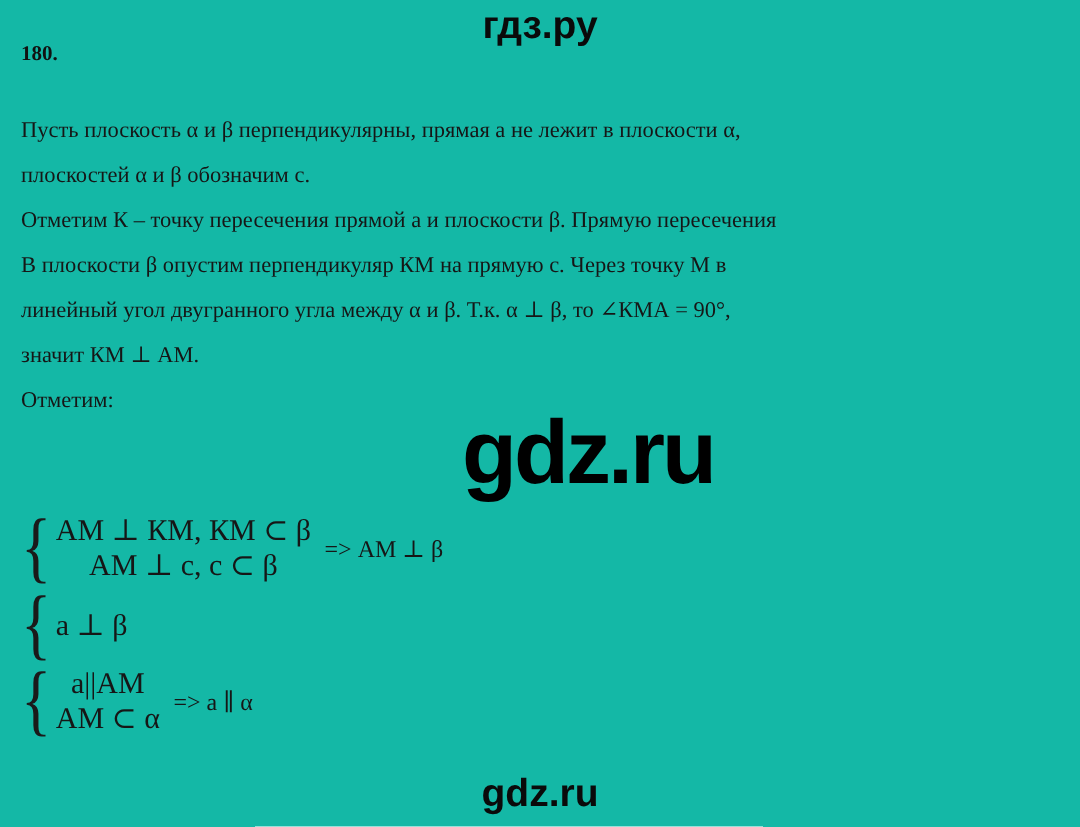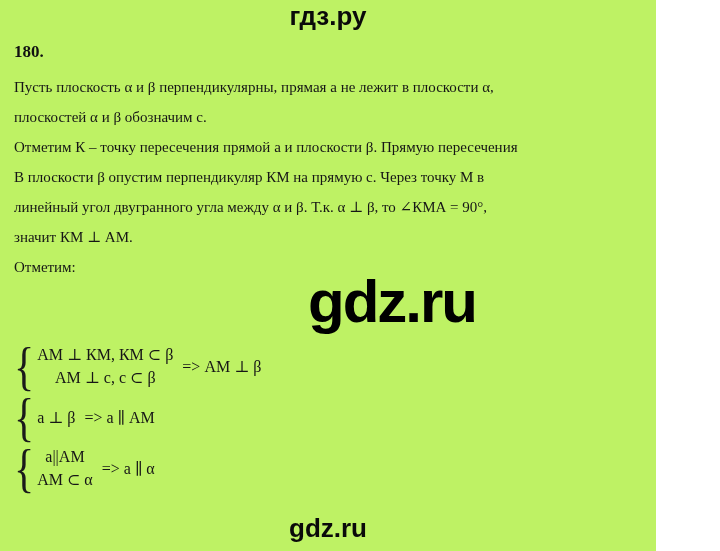--- a/index.html
+++ b/index.html
@@ -2,23 +2,23 @@
 <html><head>
 <meta charset="utf-8">
 <style>
   html, body {
     margin: 0;
     padding: 0;
     background: #ffffff;
   }
   .page {
     position: relative;
-    width: 656px;
+    width: 720px;
     height: 551px;
-    background: #bef264;
+    background: #14b8a6;
     color: #131313;
     overflow: hidden;
     font-family: "Liberation Serif", "DejaVu Serif", serif;
   }
 
   .site-header {
     position: absolute;
     top: 3px;
     left: 0;
     width: 100%;
@@ -27,23 +27,23 @@
     font-weight: 700;
     font-size: 26px;
     line-height: 26px;
     color: #0a0a0a;
     letter-spacing: 0px;
   }
 
   .problem-number {
     position: absolute;
     left: 14px;
-    top: 41px;
+    top: 26px;
     font-weight: 700;
-    font-size: 17px;
+    font-size: 14px;
     line-height: 22px;
     color: #111;
   }
 
   .body-text {
     position: absolute;
     left: 14px;
     top: 72px;
     width: 700px;
   }
@@ -88,21 +88,21 @@
     flex: 0 0 auto;
   }
   .rows {
     display: flex;
     flex-direction: column;
     align-items: center;
     margin-left: 3px;
     flex: 0 0 auto;
   }
   .rows .row {
-    font-size: 16px;
+    font-size: 20px;
     line-height: 23px;
     white-space: nowrap;
     color: #161616;
   }
   .conclusion {
     font-size: 16px;
     line-height: 23px;
     margin-left: 9px;
     white-space: nowrap;
     color: #161616;
@@ -151,21 +151,20 @@
         <div class="row">АМ ⊥ с, с ⊂ β</div>
       </div>
       <div class="conclusion">=&gt; АМ ⊥ β</div>
     </div>
 
     <div class="system">
       <span class="brace">{</span>
       <div class="rows">
         <div class="row">a ⊥ β</div>
       </div>
-      <div class="conclusion">=&gt; a ∥ АМ</div>
     </div>
 
     <div class="system">
       <span class="brace">{</span>
       <div class="rows">
         <div class="row">a||АМ</div>
         <div class="row">АМ ⊂ α</div>
       </div>
       <div class="conclusion">=&gt; a ∥ α</div>
     </div>

